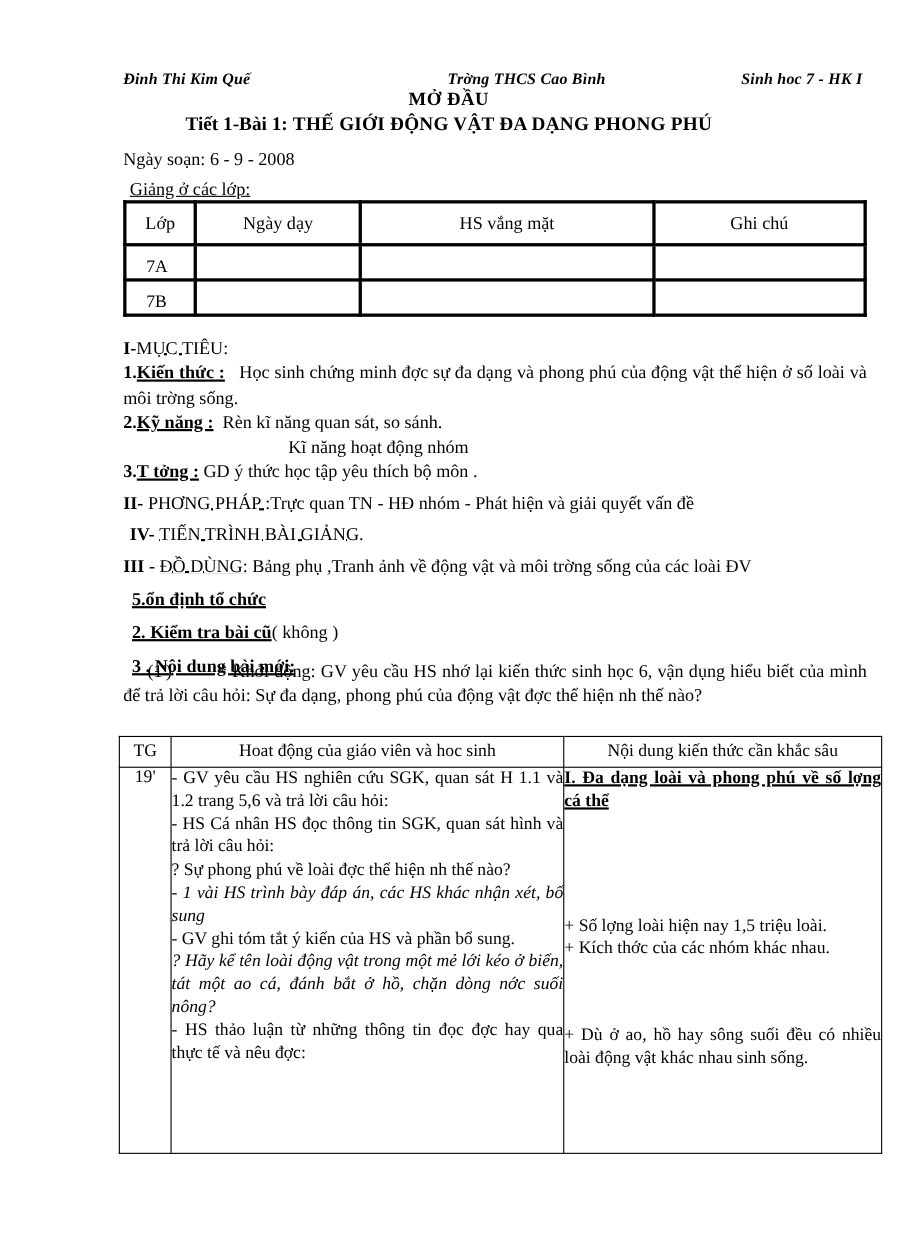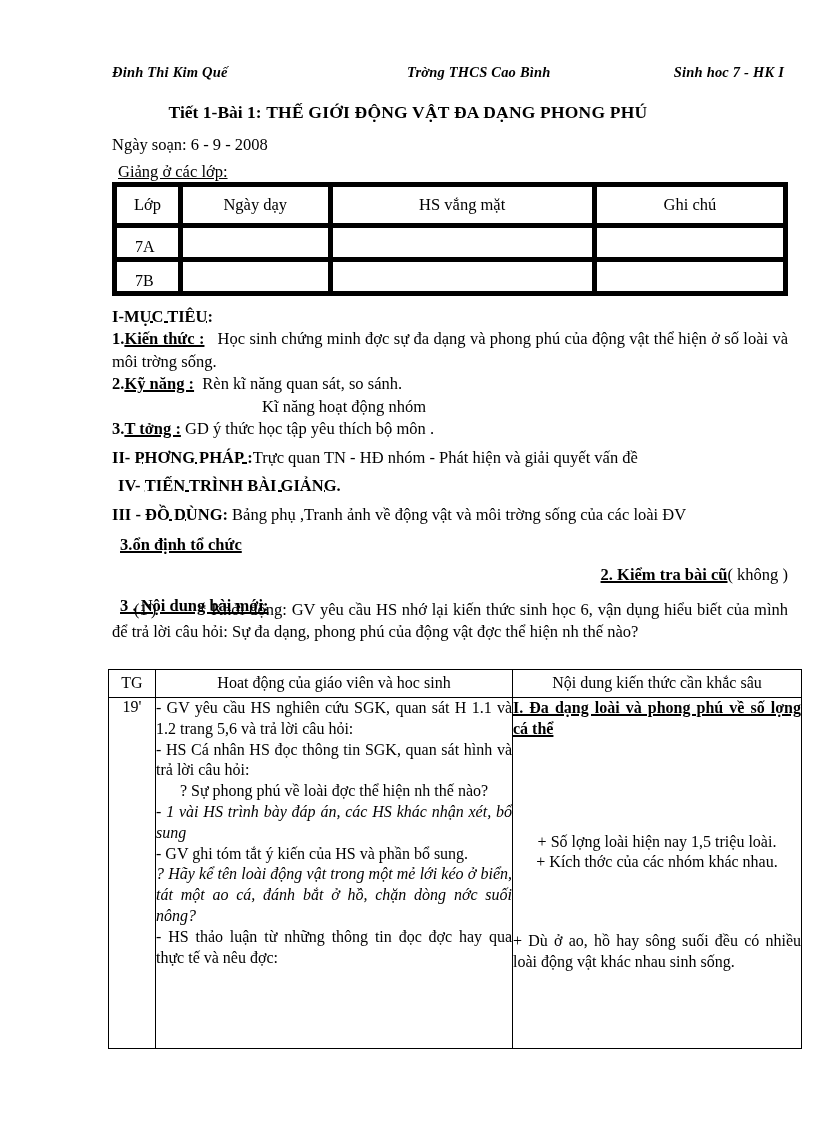--- a/index.html
+++ b/index.html
@@ -74,21 +74,21 @@
     line-height: 1.33;
   }
   .line { white-space: nowrap; }
   .para { text-align: justify; }
 
   .u { text-decoration: underline; text-align: right; }
   .b { font-weight: bold; }
   .i { font-style: italic; }
   
   .hd-label {
-    font-weight: bold;
+    font-weight: normal;
     text-decoration: underline;
     text-decoration-thickness: 2px;
     text-underline-offset: -1px;
   }
   .hd-label2 {
     font-weight: bold;
     text-decoration: underline;
     text-decoration-thickness: 2px;
     text-underline-offset: 1px;
   }
@@ -102,21 +102,21 @@
   }
   table.att {
     position: absolute;
     left: 112px;
     top: 166px;
     width: 676px;
     border-collapse: collapse;
     font-size: 16.5px;
   }
   table.att td, table.att th {
-    border: 5px solid #000000;
+    border: 3px solid #000000;
     padding: 0;
     font-weight: normal;
   }
   table.att th {
     height: 36px;
     text-align: center;
     vertical-align: middle;
     font-size: 16.5px;
   }
   table.att td {
@@ -190,21 +190,21 @@
     padding-top: 4px;
     vertical-align: top;
   }
   td.act-cell, td.note-cell {
     font-size: 16px;
     line-height: 1.30;
     padding: 2px 5px 6px 5px;
     height: 350px;
   }
   td.act-cell p, td.note-cell p { margin: 0; text-align: justify; }
-  td.act-cell p.nj, td.note-cell p.nj { text-align: center; }
+  td.act-cell p.nj, td.note-cell p.nj { text-align: left; }
   .spacer-md { height: 34px; }
   .spacer-lg { height: 58px; }
 
   .note-head {
     font-weight: bold;
     text-decoration: underline;
     text-decoration-thickness: 2px;
     text-underline-offset: 1px;
     text-align: justify;
     margin: 0;
@@ -214,20 +214,21 @@
 <body>
 
 <div class="page">
 
   <div class="doc-header">
     <span class="hdr-left">Đinh Thi Kim Quế</span>
     <span class="hdr-mid">Trờng   THCS Cao Bình</span>
     <span class="hdr-right">Sinh hoc 7 - HK I</span>
   </div>
 
+  <div class="title-mo-dau">MỞ ĐẦU</div>
   <div class="title-main">
     <span class="tiet">Tiết 1-Bài 1:</span><span>&nbsp;</span><span>THẾ GIỚI ĐỘNG VẬT ĐA DẠNG PHONG PHÚ</span>
   </div>
 
   <div class="body-block">
     <div class="line">Ngày soạn: 6 - 9 - 2008</div>
   </div>
   <div class="lbl-giang">
     <span class="u">Giảng ở các  lớp:</span>
   </div>
@@ -283,24 +284,24 @@
 
     <div class="row line" style="margin-top:6px; padding-left:6px;">
       <span class="b">IV-</span>&nbsp;<span class="hd-label">TIẾN TRÌNH BÀI GIẢNG.</span>
     </div>
 
     <div class="row line" style="margin-top:6px;">
       <span class="b">III -</span>&nbsp;<span class="hd-label">ĐỒ DÙNG:</span>&nbsp;<span>Bảng phụ ,Tranh ảnh về động vật và môi trờng   sống của các  loài ĐV</span>
     </div>
 
     <div class="row line" style="margin-top:8px; padding-left:8px;">
-      <span class="hd-label2">3.ổn định tổ chức</span>
-    </div>
-
-    <div class="row line" style="margin-top:8px; padding-left:8px;text-align:right;">
+      <span class="hd-label2">5.ổn định tổ chức</span>
+    </div>
+
+    <div class="row line" style="margin-top:8px; padding-left:8px;">
       <span class="hd-label2">2. Kiểm tra bài cũ</span><span>( không )</span>
     </div>
 
     <div class="row line" style="margin-top:8px; padding-left:8px;">
       <span class="hd-label2">3 . Nội dung bài mới:</span>
     </div>
 
   </div>
 
   <div class="khoidong">

